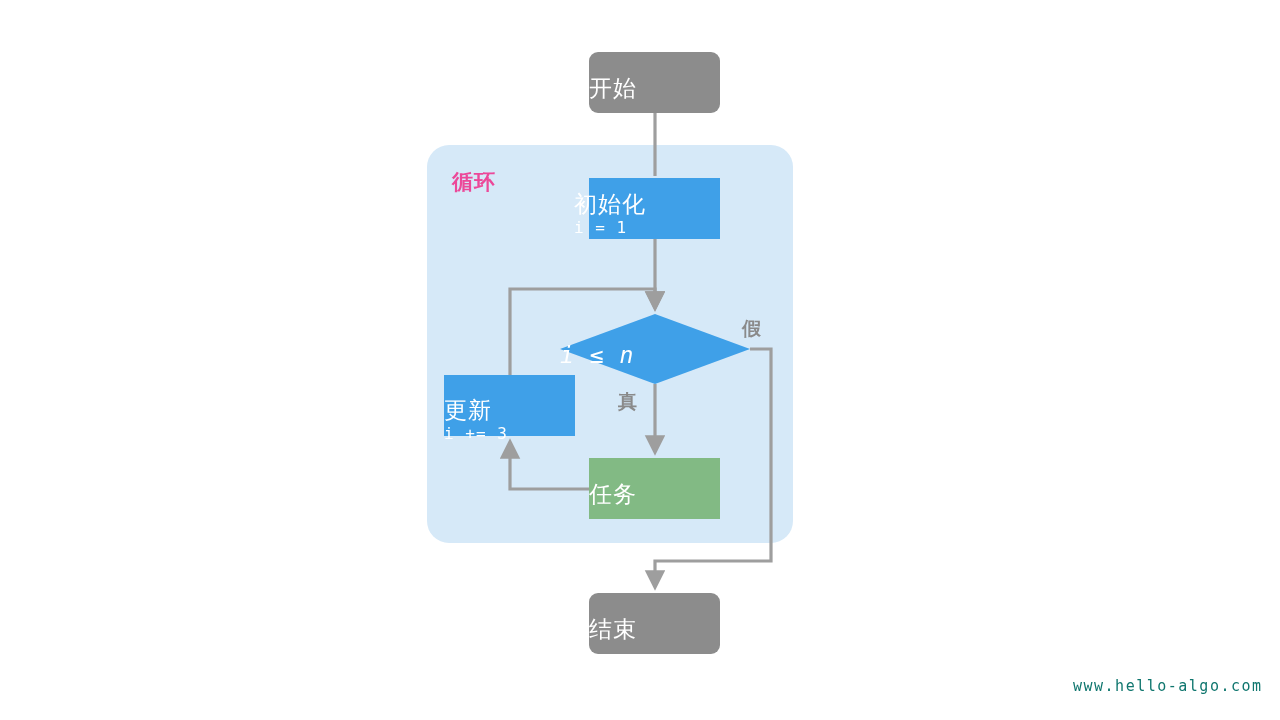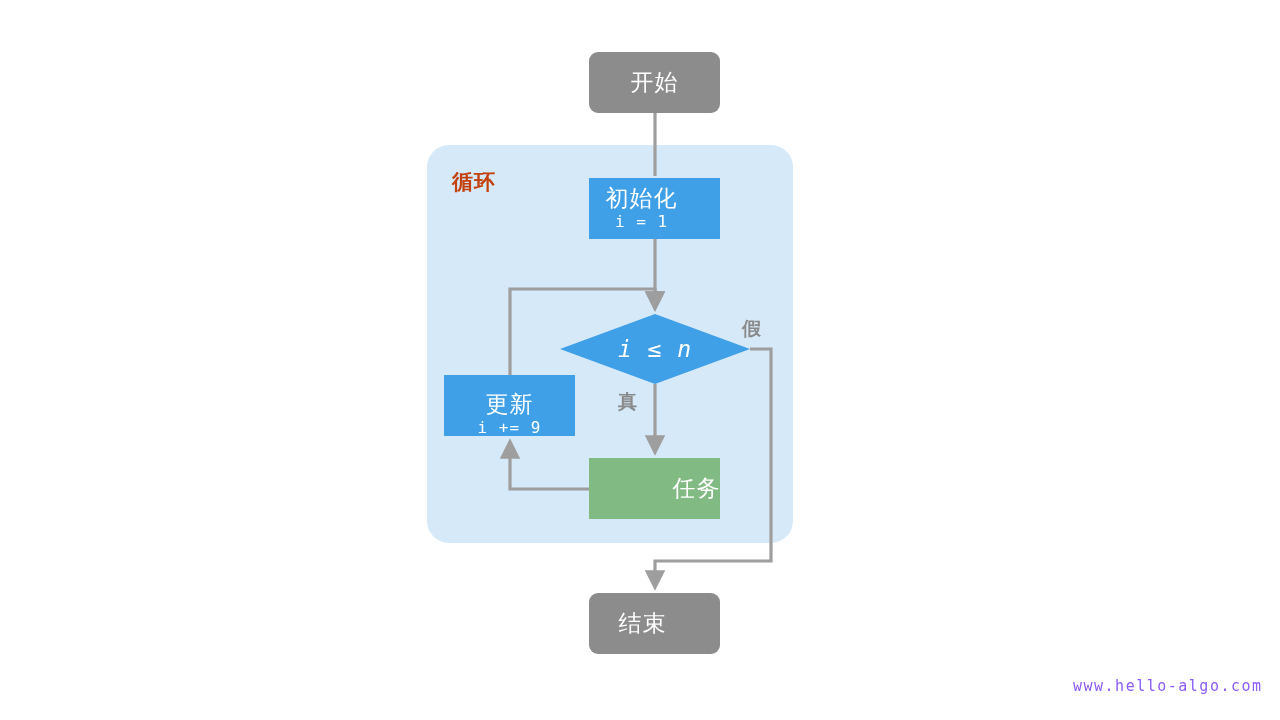--- a/index.html
+++ b/index.html
@@ -21,26 +21,27 @@
     position: absolute;
     left: 0;
     top: 0;
     width: 1280px;
     height: 720px;
   }
   .node-label {
     position: absolute;
     display: flex;
     flex-direction: column;
-    align-items: center;
+    align-items: flex-start;
     justify-content: center;
     color: #ffffff;
     pointer-events: none;
     text-align: center;
     line-height: 1.18;
+    margin-top: 6px;
   }
   .cjk-line {
     font-family: "Liberation Sans", "DejaVu Sans", sans-serif;
     font-size: 23px;
     letter-spacing: 1px;
   }
   .mono-line {
     font-family: "DejaVu Sans Mono", "Liberation Mono", monospace;
     font-size: 16px;
     letter-spacing: 1px;
@@ -49,30 +50,30 @@
   .edge-label {
     position: absolute;
     color: #8a8a8a;
     font-family: "Liberation Sans", "DejaVu Sans", sans-serif;
     font-size: 19px;
     font-weight: bold;
     line-height: 1;
   }
   .group-label {
     position: absolute;
-    color: #c2410c;
+    color: #ec4899;
     font-family: "Liberation Sans", "DejaVu Sans", sans-serif;
     font-size: 21px;
     font-weight: bold;
     letter-spacing: 1px;
     line-height: 1;
   }
   .watermark {
     position: absolute;
-    color: #8b5cf6;
+    color: #0f766e;
     font-family: "DejaVu Sans Mono", "Liberation Mono", monospace;
     font-size: 15px;
     letter-spacing: 1.5px;
     line-height: 1;
   }
 </style>
 </head>
 <body>
 
 <div id="canvas">
@@ -110,35 +111,35 @@
 
     <path d="M750,349 L771,349 L771,561 L655,561 L655,587" stroke="#9e9e9e" stroke-width="3.2" fill="none" marker-end="url(#arrowhead)"></path>
   </svg>
 
   <div class="group-label" style="left:452px; top:171px;">循环</div>
 
   <div class="node-label" style="left:589px; top:52px; width:131px; height:61px;">
     <span class="cjk-line">开始</span>
   </div>
 
-  <div class="node-label" style="left:589px; top:178px; width:105px; height:61px;">
+  <div class="node-label" style="left:574px; top:178px; width:105px; height:61px;">
     <span class="cjk-line">初始化</span>
     <span class="mono-line">i = 1</span>
   </div>
 
   <div class="node-label" style="left:560px; top:314px; width:190px; height:70px;">
     <span class="mono-line" style="font-size:23px;font-style:italic;">i ≤ n</span>
   </div>
 
   <div class="node-label" style="left:444px; top:375px; width:131px; height:79px;">
     <span class="cjk-line">更新</span>
-    <span class="mono-line">i += 9</span>
+    <span class="mono-line">i += 3</span>
   </div>
 
-  <div class="node-label" style="left:589px; top:458px; width:131px; height:61px;padding-left:42px;">
+  <div class="node-label" style="left:589px; top:458px; width:131px; height:61px;">
     <span class="cjk-line">任务</span>
   </div>
 
   <div class="node-label" style="left:589px; top:593px; width:107px; height:61px;">
     <span class="cjk-line">结束</span>
   </div>
 
   <div class="edge-label" style="left:618px; top:392px;">真</div>
 
   <div class="edge-label" style="left:742px; top:319px;">假</div>

